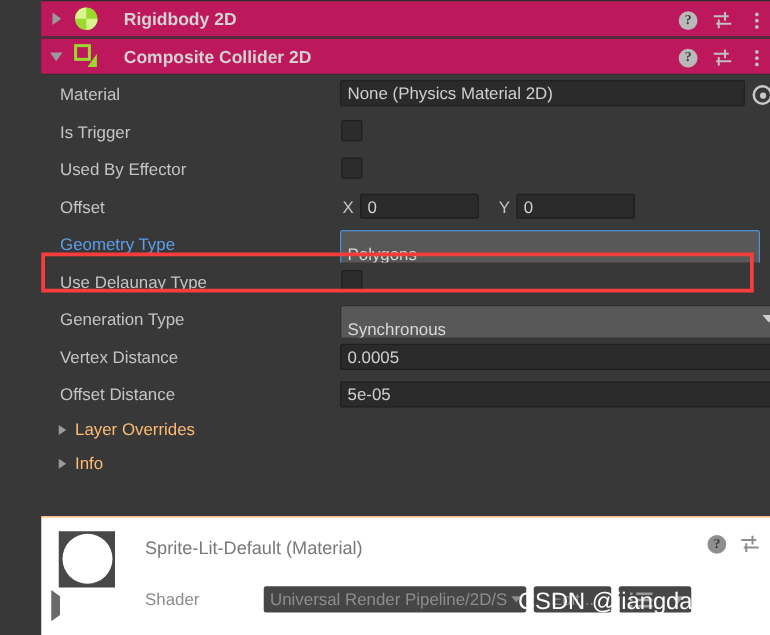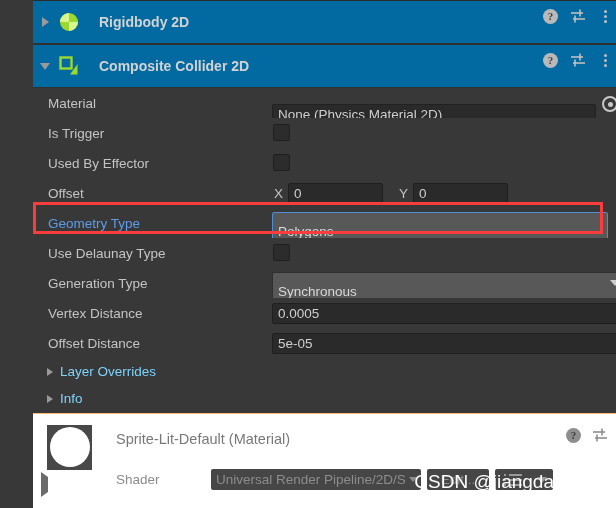--- a/index.html
+++ b/index.html
@@ -110,22 +110,22 @@
   .inspector {
     position: absolute;
     left: 33px; top: 0;
     width: 583px; height: 508px;
     background: #383838;
   }
 
   
   .comp-header {
     position: relative;
-    height: 44px;
-    background: #0369a1;
+    height: 30px;
+    background: #be185d;
     border-top: 1px solid #303030;
     border-bottom: 1px solid #303030;
     display: flex;
     align-items: center;
     box-sizing: border-box;
   }
   .comp-header.first { border-top: 1px solid #2b2b2b; }
 
   .foldout {
     width: 20px;
@@ -221,21 +221,21 @@
     position: relative;
     flex: 1;
     height: 30px;
     display: flex;
     align-items: center;
   }
 
   
   .object-field {
     position: absolute;
-    left: 0; top: 16px;
+    left: 0; top: 4px;
     width: 324px; height: 21px;
     background: #2a2a2a;
     border: 1px solid #212121;
     border-radius: 2px;
     box-sizing: border-box;
     display: flex;
     align-items: center;
     padding-left: 5px;
     color: #cfcfcf;
     font-size: 13.5px;
@@ -356,21 +356,21 @@
     padding-left: 7px;
   }
   .sub-foldout .tri-right {
     border-top-width: 4.5px;
     border-bottom-width: 4.5px;
     border-left-width: 6px;
   }
   .sub-foldout span {
     margin-left: 7px;
     font-size: 13.5px;
-    color: #7dd3fc;
+    color: #fdba74;
   }
 
   
   .mat-panel {
     position: absolute;
     left: 33px;
     top: 413px;
     width: 583px;
     height: 95px;
     background: #ffffff;

